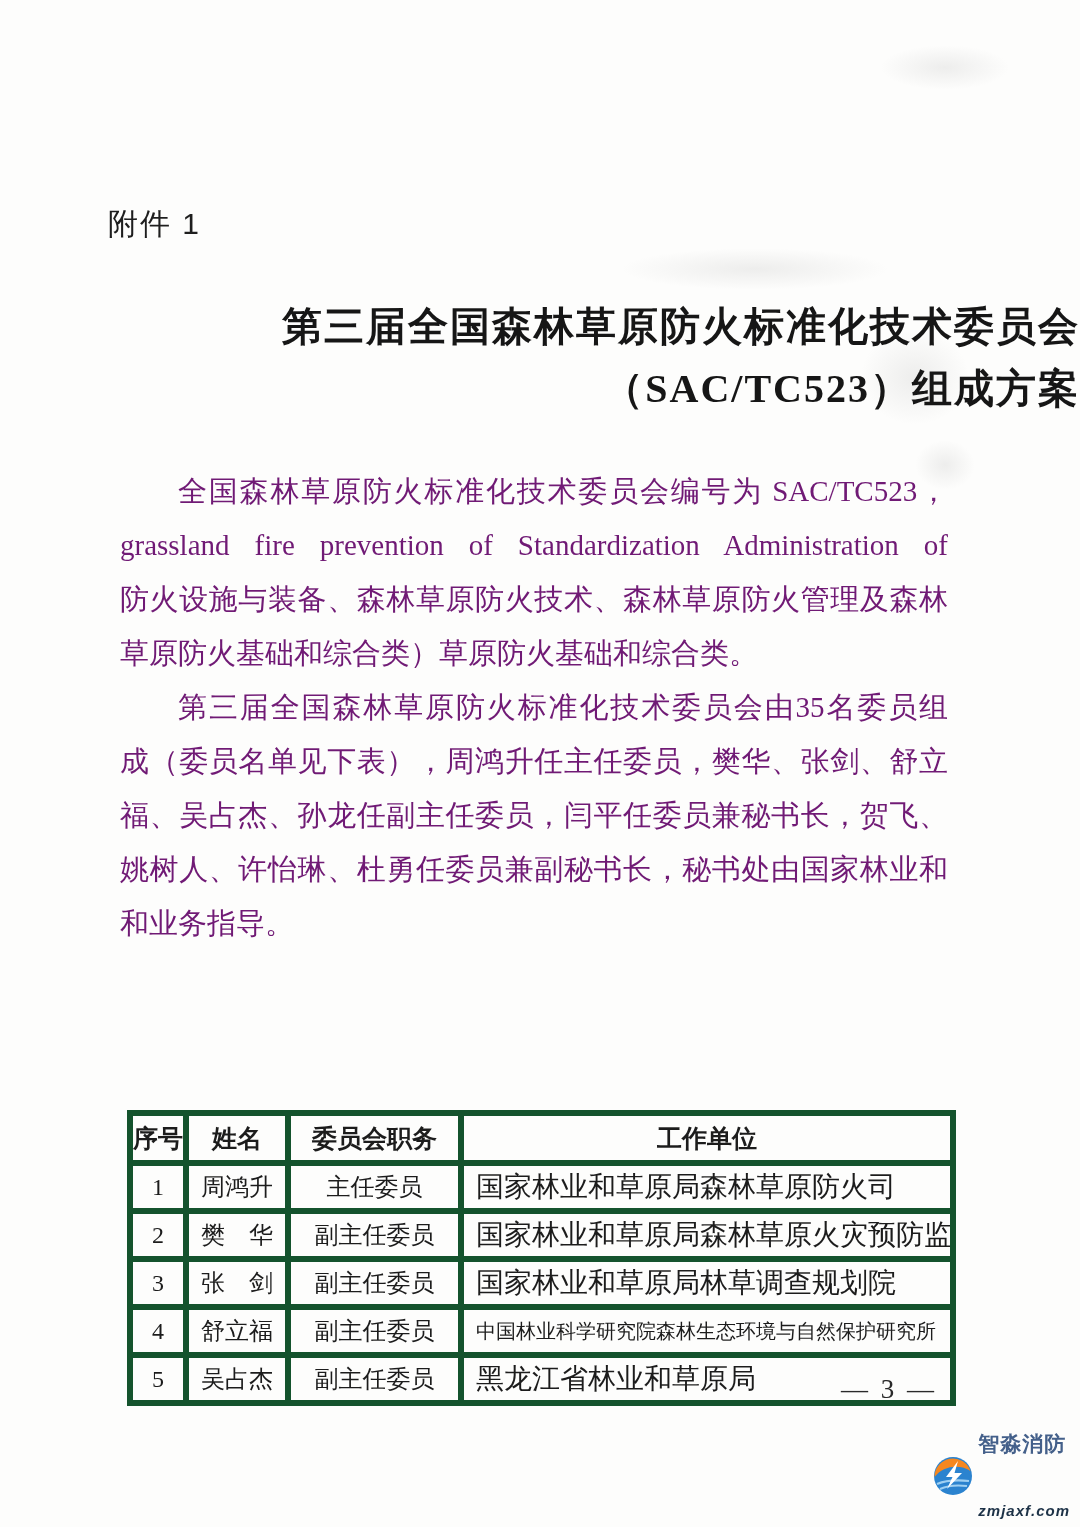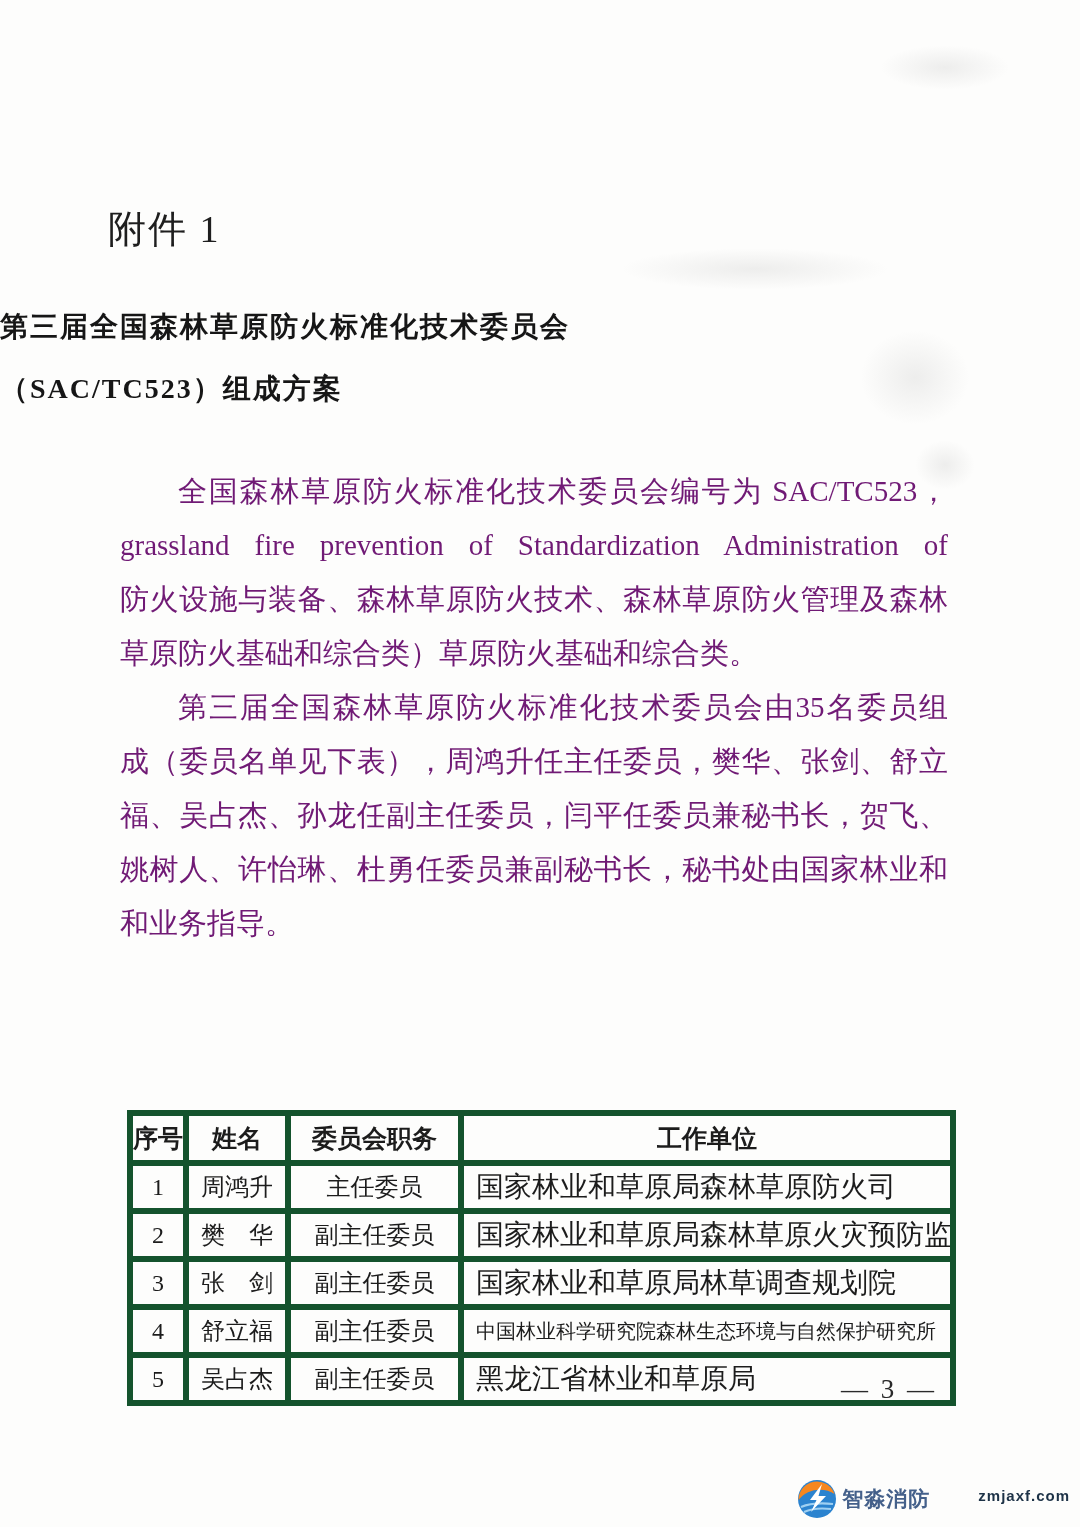--- a/index.html
+++ b/index.html
@@ -20,32 +20,32 @@
     pointer-events: none;
   }
   .s1 { left: 880px; top: 45px;  width: 130px; height: 45px; }
   .s2 { left: 620px; top: 248px; width: 270px; height: 42px; }
   .s3 { left: 860px; top: 330px; width: 110px; height: 95px; }
   .s4 { left: 915px; top: 440px; width: 60px;  height: 50px; }
 
   .attachment {
     position: absolute;
     left: 108px; top: 204px;
-    font-family: Liberation Serif, serif;
-    font-size: 38px;
+    font-family: Liberation Sans, sans-serif;
+    font-size: 30px;
     color: #1e1e1e;
     letter-spacing: 2px;
   }
   .doc-title {
     position: absolute;
     left: 0; top: 296px;
     width: 100%;
-    text-align: left;
+    text-align: right;
     font-weight: 700;
-    font-size: 28px;
+    font-size: 40px;
     line-height: 62px;
     letter-spacing: 2px;
     color: #161616;
   }
   .body-text {
     position: absolute;
     left: 120px; top: 464px;
     width: 828px;
     font-size: 29px;
     color: #701a75;
@@ -96,23 +96,23 @@
     color: #2a2a2a;
   }
   .watermark {
     position: absolute;
     right: 10px; bottom: 8px;
     display: flex;
     align-items: center;
     gap: 5px;
     font-family: "Liberation Sans", "DejaVu Sans", sans-serif;
   }
-  .wm-text { display: flex; line-height: 1.05; gap: 48px; }
+  .wm-text { display: flex; flex-direction: column; line-height: 1.05; gap: 48px; }
   .wm-name { font-size: 21px; font-weight: 600; color: #44608a; letter-spacing: 1px; }
-  .wm-site { font-size: 15px; font-weight: 700; color: #1d3247; letter-spacing: 1px; }
+  .wm-site { font-size: 15px; font-weight: 700; color: #1d3247; letter-spacing: 1px; font-style: italic; }
 </style>
 </head>
 <body>
 
 <div class="page">
 
   <div class="smudge s1"></div>
   <div class="smudge s2"></div>
   <div class="smudge s3"></div>
   <div class="smudge s4"></div>

